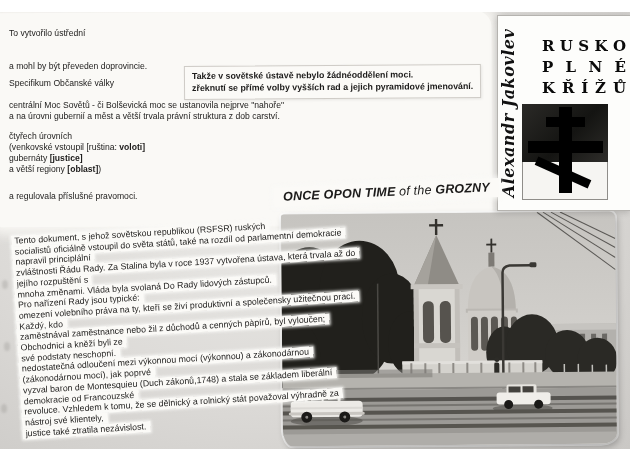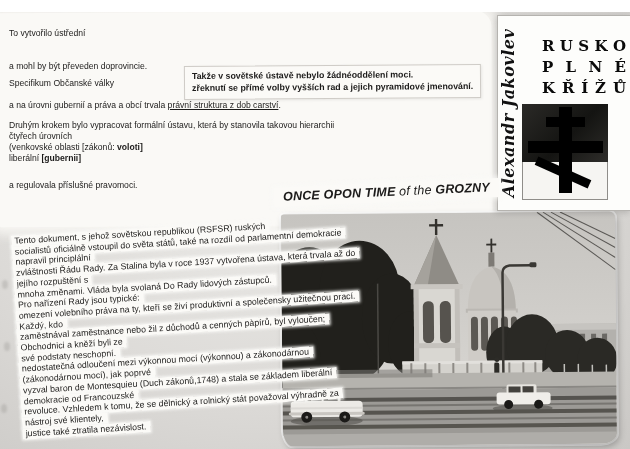--- a/index.html
+++ b/index.html
@@ -11,21 +11,21 @@
   .smudge{position:absolute;width:6px;height:9px;background:#8a8884;opacity:.28;border-radius:50%;filter:blur(1px);}
 
   
   .top-block{position:absolute;left:9px;top:16px;font-size:8.6px;line-height:11px;white-space:nowrap;z-index:3;}
   .top-block .para:nth-child(2){margin-top:22px;}
   .top-block .para:nth-child(3){margin-top:6px;}
   .top-block .para:nth-child(4){margin-top:11px;}
   .top-block .para:nth-child(5){margin-top:9px;}
   .top-block .para:nth-child(6){margin-top:16px;}
   .b{font-weight:bold;}
-  .u{text-decoration:underline;text-align:center;}
+  .u{text-align:center;}
 
   
   .note-box{position:absolute;left:184px;top:53px;padding:4px 7px 5px;background:#fbfaf7;
     border:1px solid #cfccc7;font-weight:bold;font-size:8.8px;line-height:11.5px;white-space:nowrap;
     box-shadow:1px 1px 3px rgba(0,0,0,.08);transform:rotate(-.4deg);z-index:3;}
 
   
   .caption{position:absolute;left:274px;top:171px;transform:rotate(-2.6deg);font-style:italic;
     font-size:12.5px;letter-spacing:.2px;background:#fbfaf7;padding:2px 9px 3px;white-space:nowrap;
     box-shadow:0 0 5px 2px rgba(250,250,247,.75);z-index:5;}
@@ -216,27 +216,28 @@
       <div class="para">
         <div class="line"><span class="strip"><span>To vytvořilo ústřední</span></span></div>
       </div>
       <div class="para">
         <div class="line"><span class="strip"><span>a mohl by být převeden doprovincie.</span></span></div>
       </div>
       <div class="para">
         <div class="line"><span class="strip"><span>Specifikum Občanské války</span></span></div>
       </div>
       <div class="para">
-        <div class="line"><span class="strip"><span>a na úrovni gubernií a práva a obcí trvala </span><span class="u">právní struktura z dob carství</span><span>.</span></span></div>
-      </div>
-      <div class="para">
-        <div class="line"><span class="strip"><span>Druhým krokem bylo vypracovat formální ústavu, která by stanovila takovou hierarchii</span></span></div>
+        <div class="line"><span class="strip"><span>centrální Moc Sovětů - či Bolševická moc se ustanovila nejprve "nahoře"</span></span></div>
+        <div class="line"><span class="strip"><span>a na úrovni gubernií a měst a větší trvala </span><span class="u">právní struktura z dob carství</span><span>.</span></span></div>
+      </div>
+      <div class="para">
         <div class="line"><span class="strip"><span>čtyřech úrovních</span></span></div>
-        <div class="line"><span class="strip"><span>(venkovské oblasti [zákonů: </span><span class="b">voloti]</span></span></div>
-        <div class="line"><span class="strip"><span>liberální </span><span class="b">[gubernii]</span></span></div>
+        <div class="line"><span class="strip"><span>(venkovské vstoupil [ruština: </span><span class="b">voloti]</span></span></div>
+        <div class="line"><span class="strip"><span>gubernáty </span><span class="b">[justice]</span></span></div>
+        <div class="line"><span class="strip"><span>a větší regiony </span><span class="b">[oblast]</span><span>)</span></span></div>
       </div>
       <div class="para">
         <div class="line"><span class="strip"><span>a regulovala příslušné pravomoci.</span></span></div>
       </div>
     </div>
 
   <div class="note-box">
       <div class="line"><span class="strip"><span>Takže v sovětské ústavě nebylo žádnéoddělení moci.</span></span></div>
       <div class="line"><span class="strip"><span>zřeknutí se přímé volby vyšších rad a jejich pyramidové jmenování.</span></span></div>
     </div>

